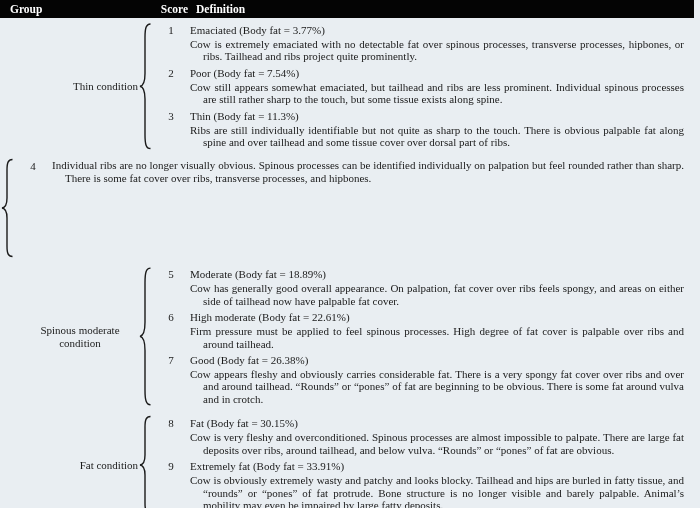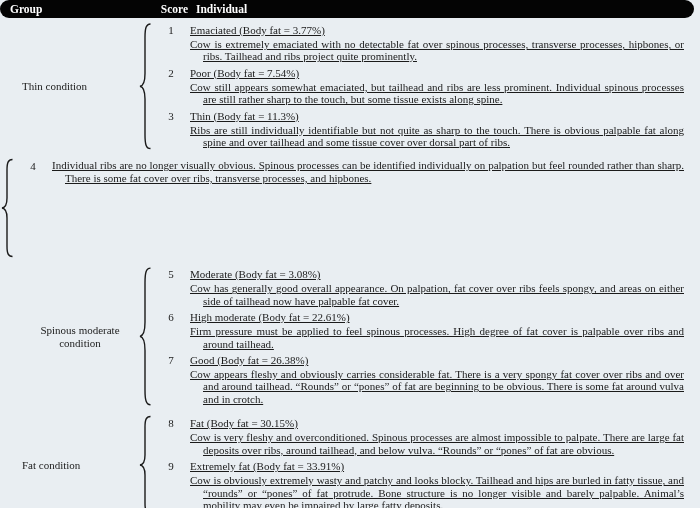--- a/index.html
+++ b/index.html
@@ -21,70 +21,70 @@
     flex:1 1 auto;
     display:flex; flex-direction:column;
   }
   .thead {
     display:flex; align-items:center;
     background:#040404; color:#ffffff;
     font-weight:bold; font-size:11.5px;
     height:18px;
     margin-right:6px;
     flex:0 0 auto;
-    border-radius:9px;
   }
   .th-group { width:138px; padding-left:10px; box-sizing:border-box; }
   .th-score { width:50px; text-align:right; }
   .th-def   { flex:1; padding-left:8px; }
 
   .tbody { padding:4px 0 2px; flex:1 1 auto; }
 
   .group { display:flex; align-items:stretch; }
   .group + .group { margin-top:8px; }
 
   .glabel-cell {
     width:138px; box-sizing:border-box; padding-left:22px;
     display:flex; align-items:center;
     flex:0 0 auto;
+    justify-content:flex-end;
   }
   .glabel {
     font-size:11px; line-height:13px;
     text-align:center; max-width:122px;
   }
   .brace-cell { width:14px; flex:0 0 auto; display:flex; }
   .brace-cell svg { width:100%; height:100%; display:block; }
 
   .rows { flex:1; min-width:0; }
   .row { display:flex; align-items:flex-start; }
   .score-cell {
     width:38px; flex:0 0 auto; text-align:center;
     font-size:11px; line-height:13px; padding-top:2px;
   }
-  .def-cell { flex:1; min-width:0; padding-right:16px;text-decoration:underline; }
+  .def-cell { flex:1; min-width:0; padding-right:16px; }
   .term {
     margin:0; font-size:11px; line-height:13px; padding-top:2px;
   }
   .desc {
     margin:1px 0 2px; font-size:11px; line-height:12.4px;
     padding-left:13px; text-indent:-13px;
     text-align:justify;
   }
 </style>
 </head>
 <body>
 
 <div class="page">
 
   <div class="cond-table">
 
     <div class="thead">
       <div class="th-group">Group</div>
       <div class="th-score">Score</div>
-      <div class="th-def">Individual</div>
+      <div class="th-def">Definition</div>
     </div>
 
     <div class="tbody">
 
       <div class="group">
         <div class="glabel-cell">
           <span class="glabel">Thin condition</span>
         </div>
         <div class="brace-cell">
           <svg viewBox="0 0 14 100" preserveAspectRatio="none" aria-hidden="true">
@@ -138,21 +138,21 @@
         </div>
         <div class="brace-cell">
           <svg viewBox="0 0 14 100" preserveAspectRatio="none" aria-hidden="true">
             <path d="M 12.5 1.5 C 8 1.5 7 5 7 12 L 7 40 C 7 47 5.5 49.5 2 50 C 5.5 50.5 7 53 7 60 L 7 88 C 7 95 8 98.5 12.5 98.5" fill="none" stroke="#1a1a1a" stroke-width="1.4" vector-effect="non-scaling-stroke"></path>
           </svg>
         </div>
         <div class="rows">
           <div class="row">
             <div class="score-cell">5</div>
             <div class="def-cell">
-              <p class="term">Moderate (Body fat = 3.08%)</p>
+              <p class="term">Moderate (Body fat = 18.89%)</p>
               <p class="desc">Cow has generally good overall appearance. On palpation, fat cover over ribs feels spongy, and areas on either side of tailhead now have palpable fat cover.</p>
             </div>
           </div>
           <div class="row">
             <div class="score-cell">6</div>
             <div class="def-cell">
               <p class="term">High moderate (Body fat = 22.61%)</p>
               <p class="desc">Firm pressure must be applied to feel spinous processes. High degree of fat cover is palpable over ribs and around tailhead.</p>
             </div>
           </div>

